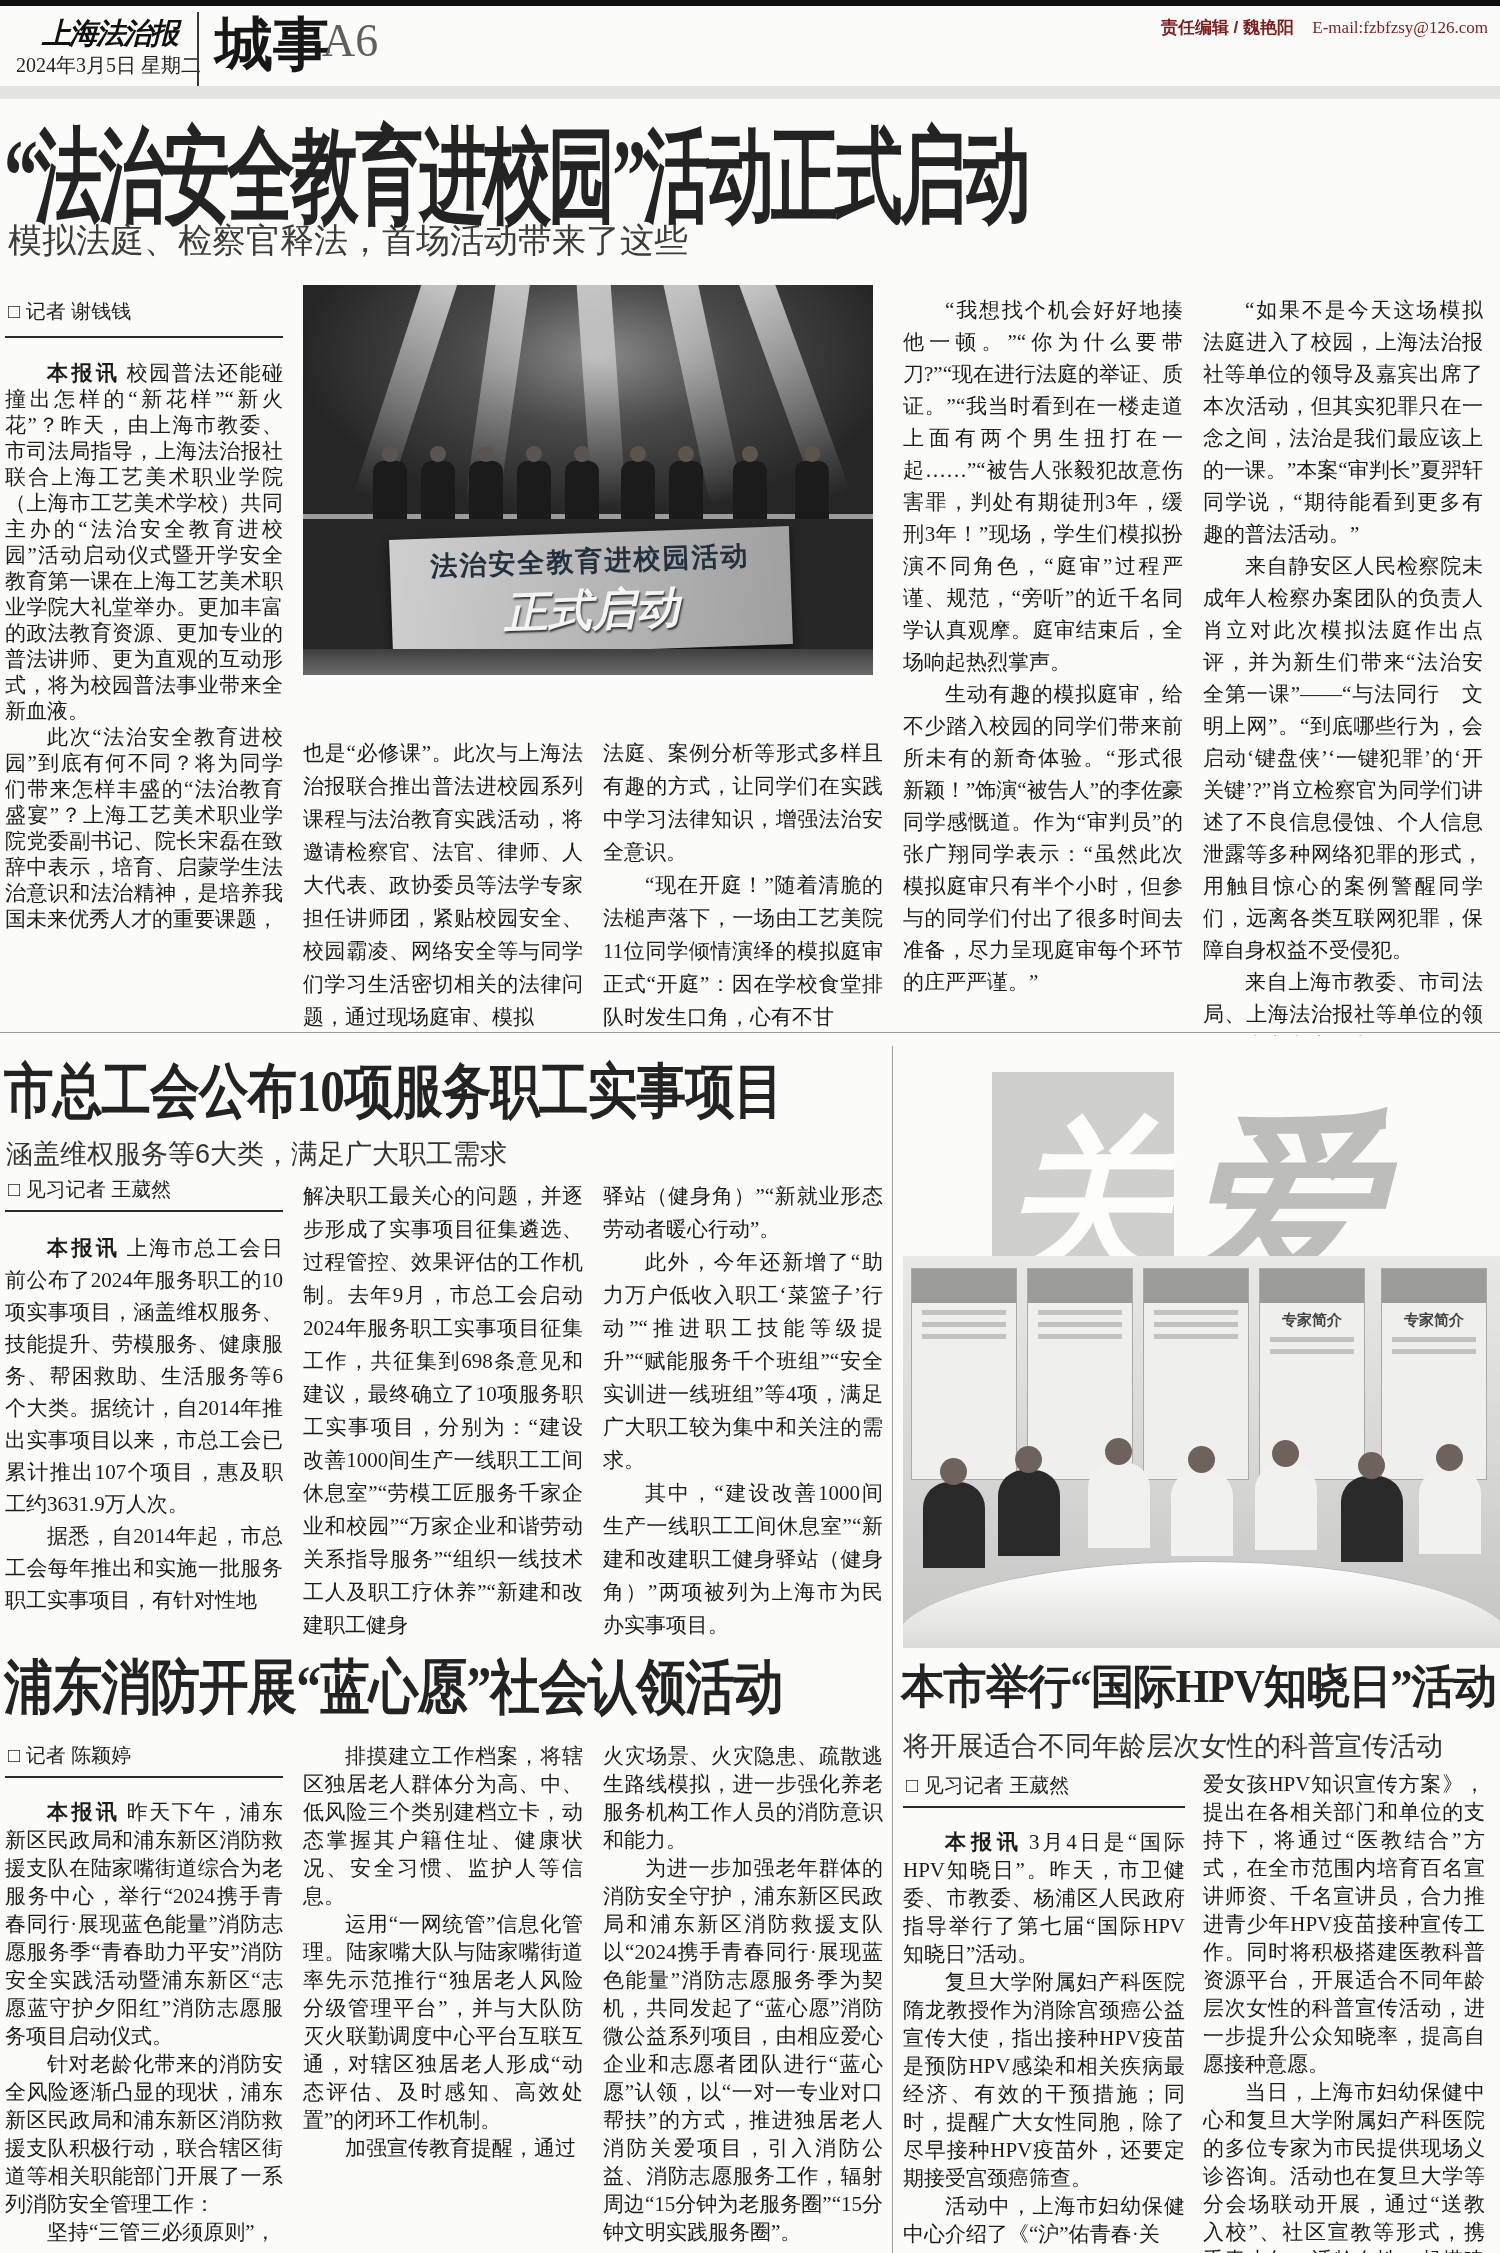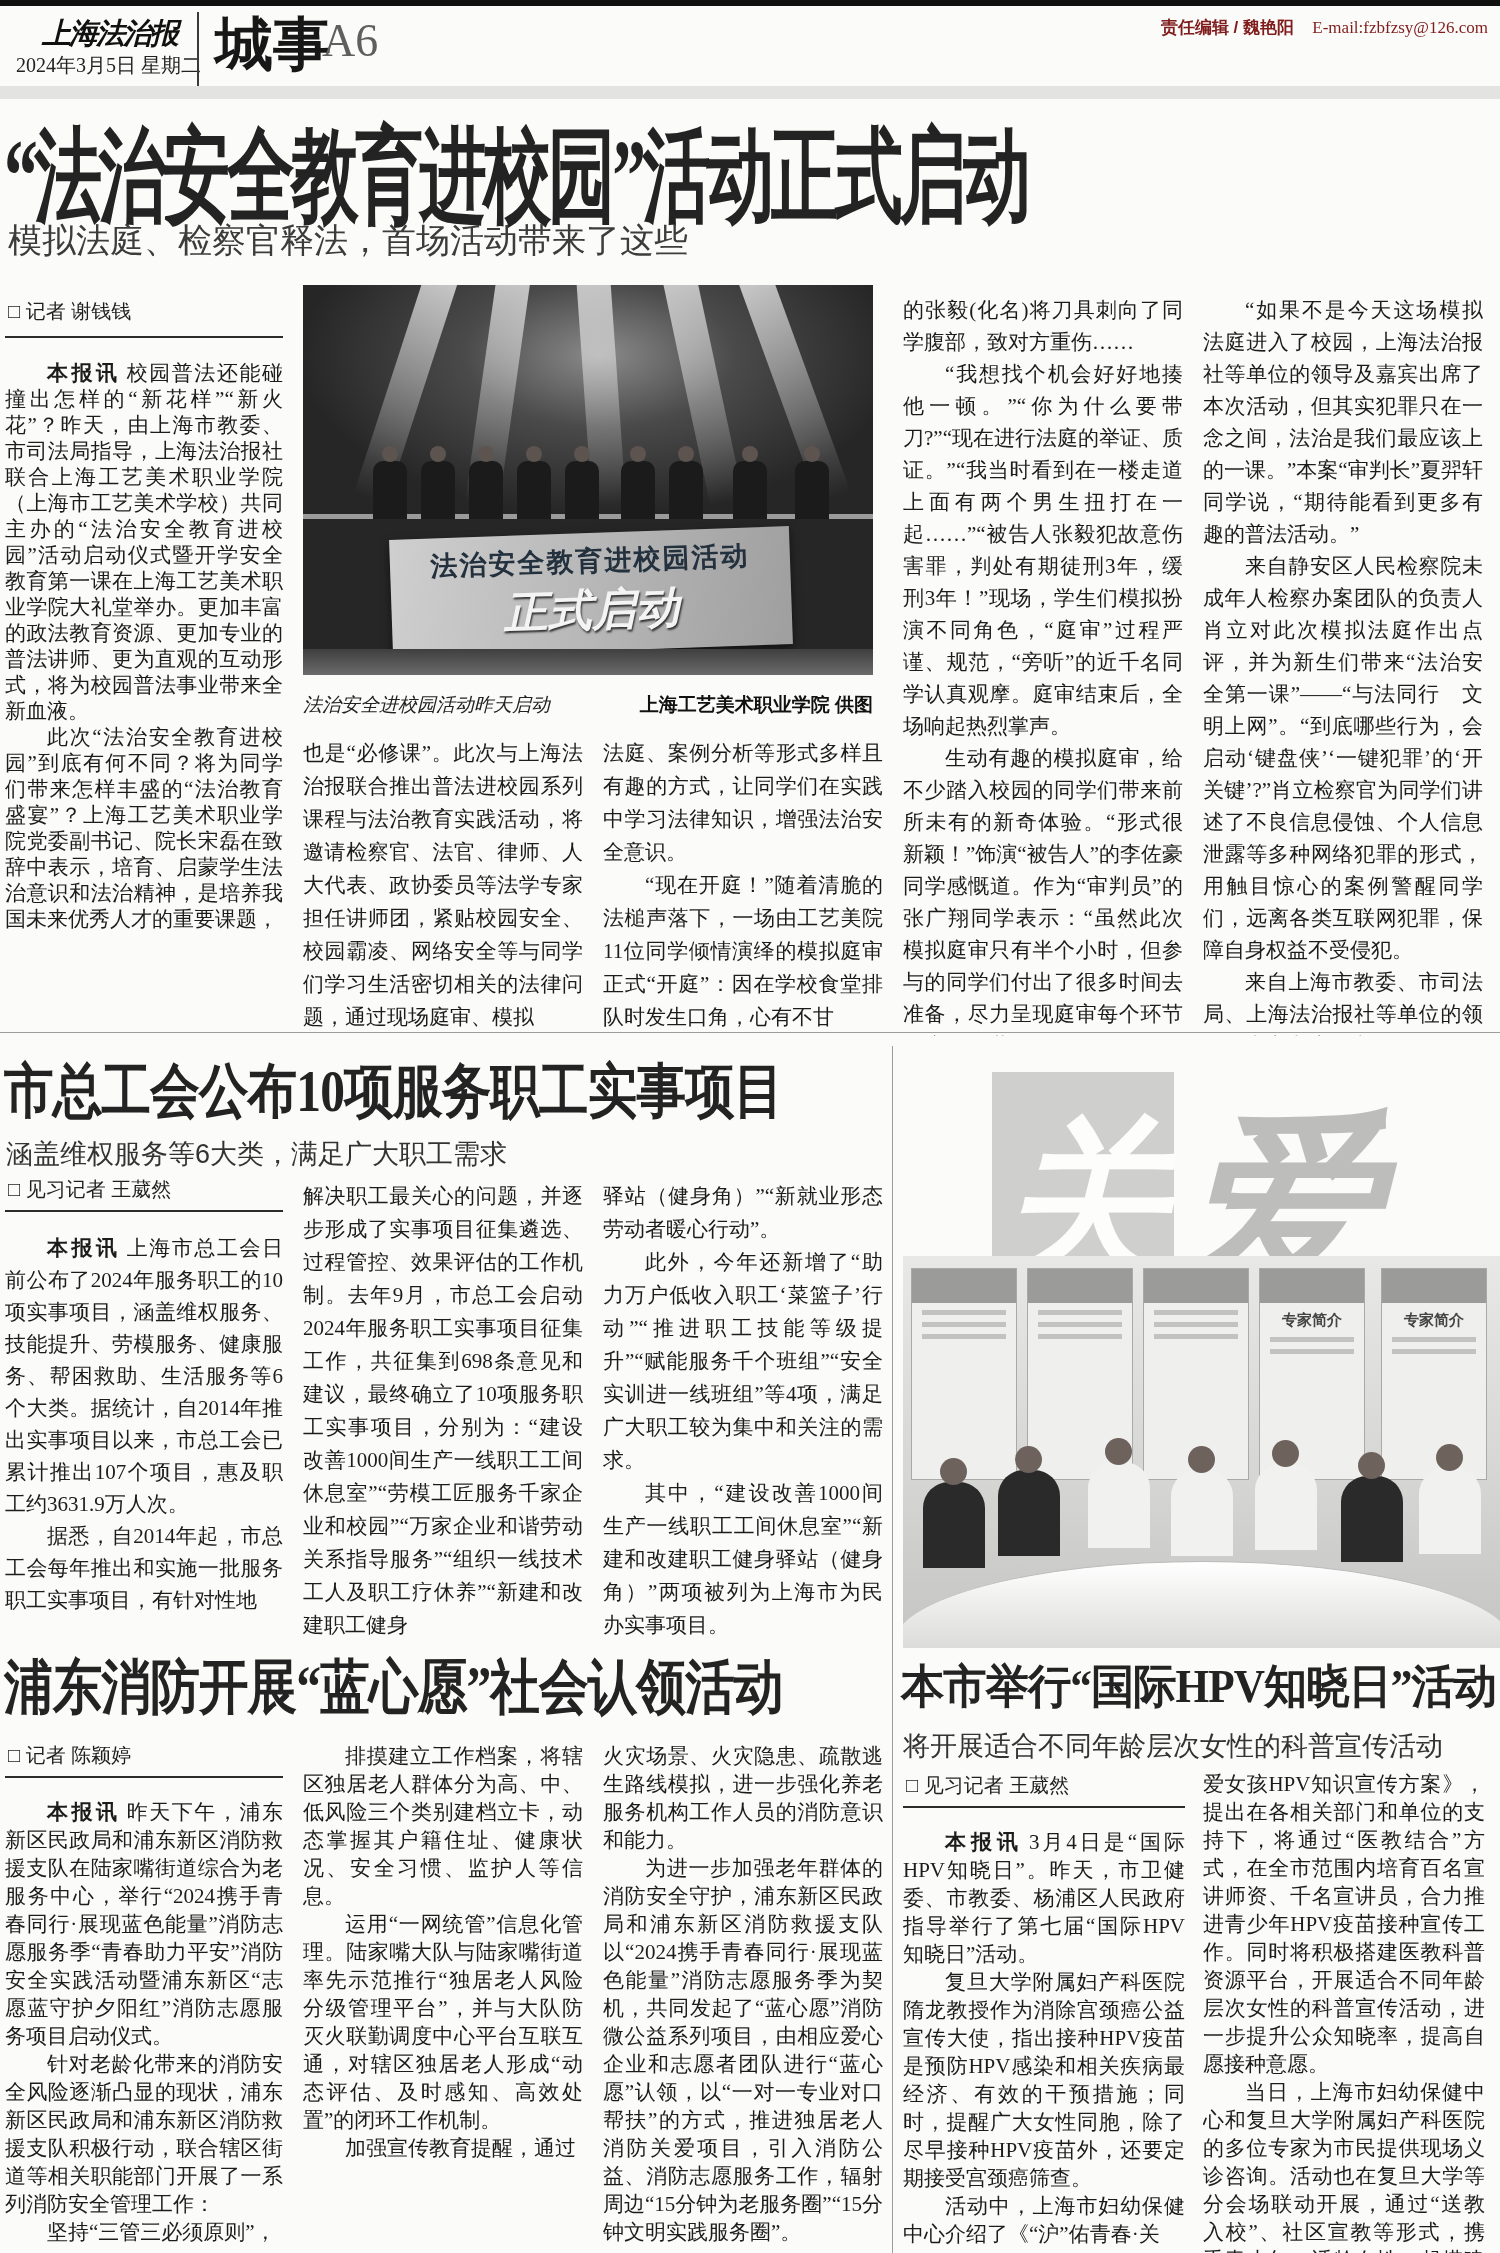--- a/index.html
+++ b/index.html
@@ -124,34 +124,29 @@
     <div class="person" style="left:318px;"></div>
     <div class="person" style="left:366px;"></div>
     <div class="person" style="left:430px;"></div>
     <div class="person" style="left:492px;"></div>
     <div id="banner1">
       <div class="l1">法治安全教育进校园活动</div>
       <div class="l2">正式启动</div>
     </div>
     <div class="stagefloor"></div>
   </div>
-  <div class="abs" id="a1-caption">
-    <span id="cap-l">法治安全进校园活动昨天启动</span>
-    <span id="cap-r" class="sans">上海工艺美术职业学院 供图</span>
-  </div>
 
   <div class="col fs2" style="left:303px;top:737px;width:280px;height:300px;">
       <p class="">也是“必修课”。此次与上海法治报联合推出普法进校园系列课程与法治教育实践活动，将邀请检察官、法官、律师、人大代表、政协委员等法学专家担任讲师团，紧贴校园安全、校园霸凌、网络安全等与同学们学习生活密切相关的法律问题，通过现场庭审、模拟</p>
     </div>
   <div class="col fs2" style="left:603px;top:737px;width:280px;height:300px;">
       <p class="">法庭、案例分析等形式多样且有趣的方式，让同学们在实践中学习法律知识，增强法治安全意识。</p>
       <p class="indent">“现在开庭！”随着清脆的法槌声落下，一场由工艺美院11位同学倾情演绎的模拟庭审正式“开庭”：因在学校食堂排队时发生口角，心有不甘</p>
     </div>
   <div class="col fs3" style="left:903px;top:294px;width:280px;height:742px;">
-      <p class="">的张毅(化名)将刀具刺向了同学腹部，致对方重伤……</p>
       <p class="indent">“我想找个机会好好地揍他一顿。”“你为什么要带刀?”“现在进行法庭的举证、质证。”“我当时看到在一楼走道上面有两个男生扭打在一起……”“被告人张毅犯故意伤害罪，判处有期徒刑3年，缓刑3年！”现场，学生们模拟扮演不同角色，“庭审”过程严谨、规范，“旁听”的近千名同学认真观摩。庭审结束后，全场响起热烈掌声。</p>
       <p class="indent">生动有趣的模拟庭审，给不少踏入校园的同学们带来前所未有的新奇体验。“形式很新颖！”饰演“被告人”的李佐豪同学感慨道。作为“审判员”的张广翔同学表示：“虽然此次模拟庭审只有半个小时，但参与的同学们付出了很多时间去准备，尽力呈现庭审每个环节的庄严严谨。”</p>
     </div>
   <div class="col fs3" style="left:1203px;top:294px;width:280px;height:742px;">
       <p class="indent">“如果不是今天这场模拟法庭进入了校园，上海法治报社等单位的领导及嘉宾出席了本次活动，但其实犯罪只在一念之间，法治是我们最应该上的一课。”本案“审判长”夏羿轩同学说，“期待能看到更多有趣的普法活动。”</p>
       <p class="indent">来自静安区人民检察院未成年人检察办案团队的负责人肖立对此次模拟法庭作出点评，并为新生们带来“法治安全第一课”——“与法同行　文明上网”。“到底哪些行为，会启动‘键盘侠’‘一键犯罪’的‘开关键’?”肖立检察官为同学们讲述了不良信息侵蚀、个人信息泄露等多种网络犯罪的形式，用触目惊心的案例警醒同学们，远离各类互联网犯罪，保障自身权益不受侵犯。</p>
       <p class="indent">来自上海市教委、市司法局、上海法治报社等单位的领导及嘉宾出席了本次活动。</p>
     </div>
 
   <div class="abs" id="hdiv"></div>

